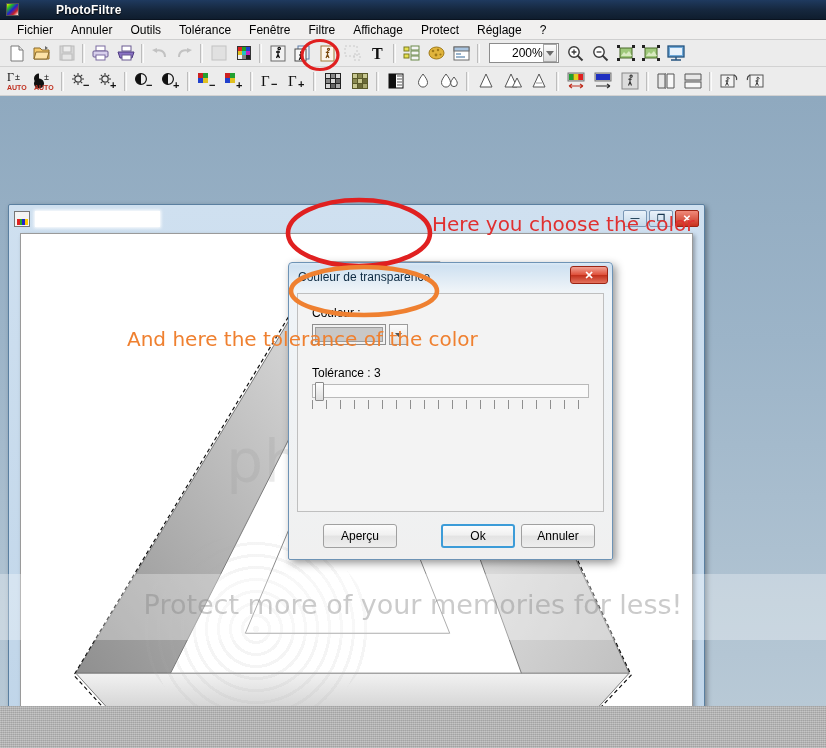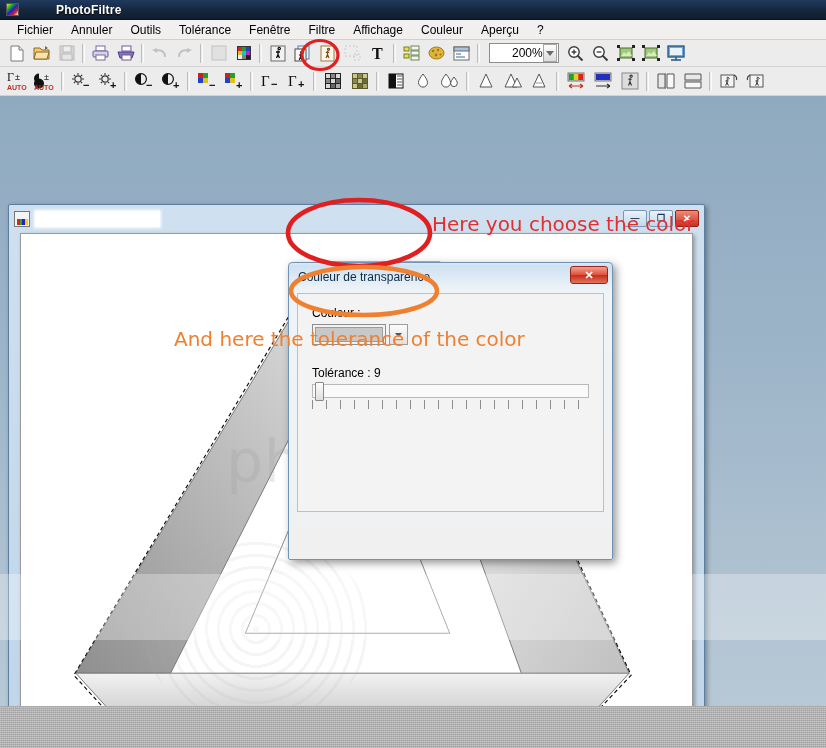--- a/index.html
+++ b/index.html
@@ -239,21 +239,21 @@
   
   .annot { position:absolute; pointer-events:none; }
   #oval-red-toolbar { left:299px; top:38px; width:42px; height:34px; }
   #oval-red-color   { left:284px; top:197px; width:150px; height:72px; }
   #oval-orange-tol  { left:288px; top:264px; width:152px; height:55px; }
   .annot-text {
     position:absolute; font-family:"DejaVu Sans", sans-serif;
     font-size:20px; white-space:nowrap;
   }
   #txt-color { left:432px; top:212px; color:#e03030; }
-  #txt-tol   { left:127px; top:327px; color:#ef8030;margin-left:47px; }
+  #txt-tol   { left:127px; top:327px; color:#ef8030; }
 
   
   #statusstrip {
     position:absolute; left:0; bottom:0; width:826px; height:42px;
     background:
       repeating-linear-gradient(0deg, rgba(255,255,255,.16) 0 1px, rgba(0,0,0,.05) 1px 2px),
       repeating-linear-gradient(90deg, rgba(255,255,255,.10) 0 1px, rgba(0,0,0,.04) 1px 2px),
       #b2b2b2;
   }
 </style>
@@ -270,22 +270,22 @@
   </div>
 
   <div class="menubar">
     <div class="menu-item">Fichier</div>
     <div class="menu-item">Annuler</div>
     <div class="menu-item">Outils</div>
     <div class="menu-item">Tolérance</div>
     <div class="menu-item">Fenêtre</div>
     <div class="menu-item">Filtre</div>
     <div class="menu-item">Affichage</div>
-    <div class="menu-item">Couleur</div>
-    <div class="menu-item">Aperçu</div>
+    <div class="menu-item">Protect</div>
+    <div class="menu-item">Réglage</div>
     <div class="menu-item">?</div>
   </div>
 
   <div class="toolbar" id="toolbar1">
 
     <div class="tbtn">
       <svg width="16" height="17">
           <path d="M2 1h8l4 4v11H2z" fill="#fff" stroke="#7a7a7a"></path>
           <path d="M10 1v4h4" fill="#e4e4e4" stroke="#7a7a7a"></path>
         </svg>
@@ -714,20 +714,21 @@
 
           <polygon points="300,30 420,30 612,442 560,497 103,497 53,442" fill="none" stroke="#111" stroke-width="1.2" stroke-dasharray="4 3"></polygon>
         </svg>
 
         <div class="wm" id="wm-swirl"></div>
       </div>
     </div>
 
     <div class="wm" id="wm-main">photobucket</div>
     <div class="wm" id="wm-band"></div>
+    <div class="wm" id="wm-sub">Protect more of your memories for less!</div>
 
     <div class="dialog">
       <div class="dlg-title">
         <span>Couleur de transparence</span>
         <span class="dlg-close">
           <span>✕</span>
         </span>
       </div>
 
       <div class="dlg-body">
@@ -737,29 +738,34 @@
           <div class="color-swatch-box">
             <div class="color-swatch"></div>
           </div>
           <div class="color-arrow">
             <svg width="7" height="4">
                 <path d="M0 0h7L3.5 4z" fill="#555"></path>
               </svg>
           </div>
         </div>
 
-        <div class="tol-label">Tolérance : 9</div>
+        <div class="tol-label">Tolérance : 3</div>
         <div class="slider-wrap">
           <div class="slider-track">
             <div class="slider-thumb"></div>
           </div>
           <div class="slider-ticks"></div>
         </div>
       </div>
 
+      <div class="dlg-buttons">
+        <div class="dbtn" id="btn-apercu">Aperçu</div>
+        <div class="dbtn default" id="btn-ok">Ok</div>
+        <div class="dbtn" id="btn-annuler">Annuler</div>
+      </div>
     </div>
 
   </div>
 </div>
 
 <div id="statusstrip"></div>
 
 <svg class="annot" id="oval-red-toolbar" viewBox="0 0 42 34">
   <ellipse cx="21" cy="17" rx="18" ry="14.5" fill="none" stroke="#e02020" stroke-width="3.2"></ellipse>
 </svg>

